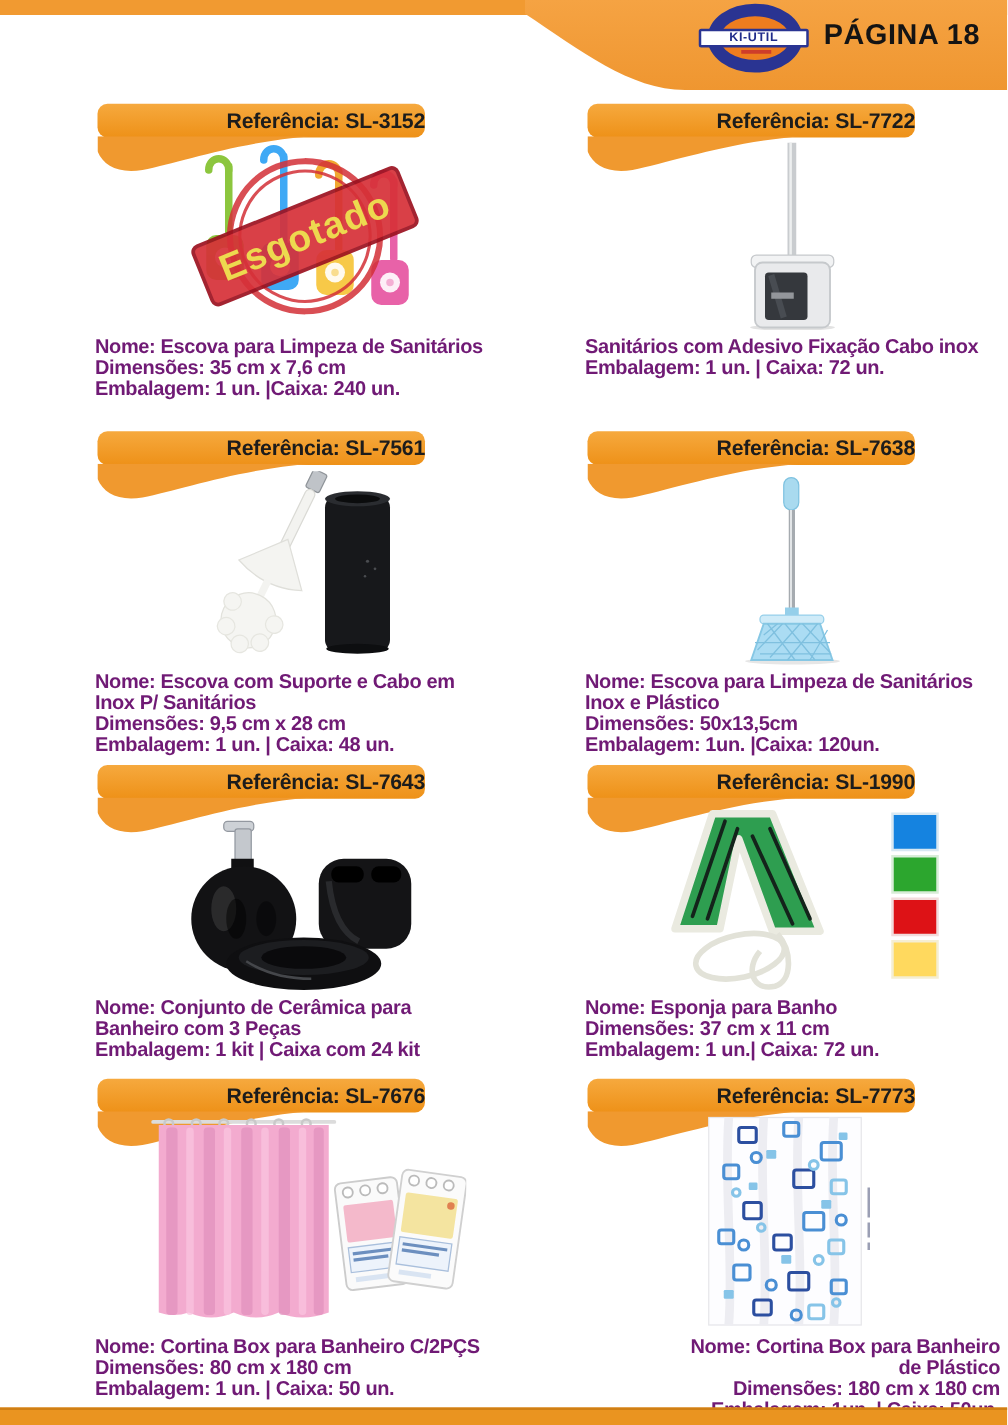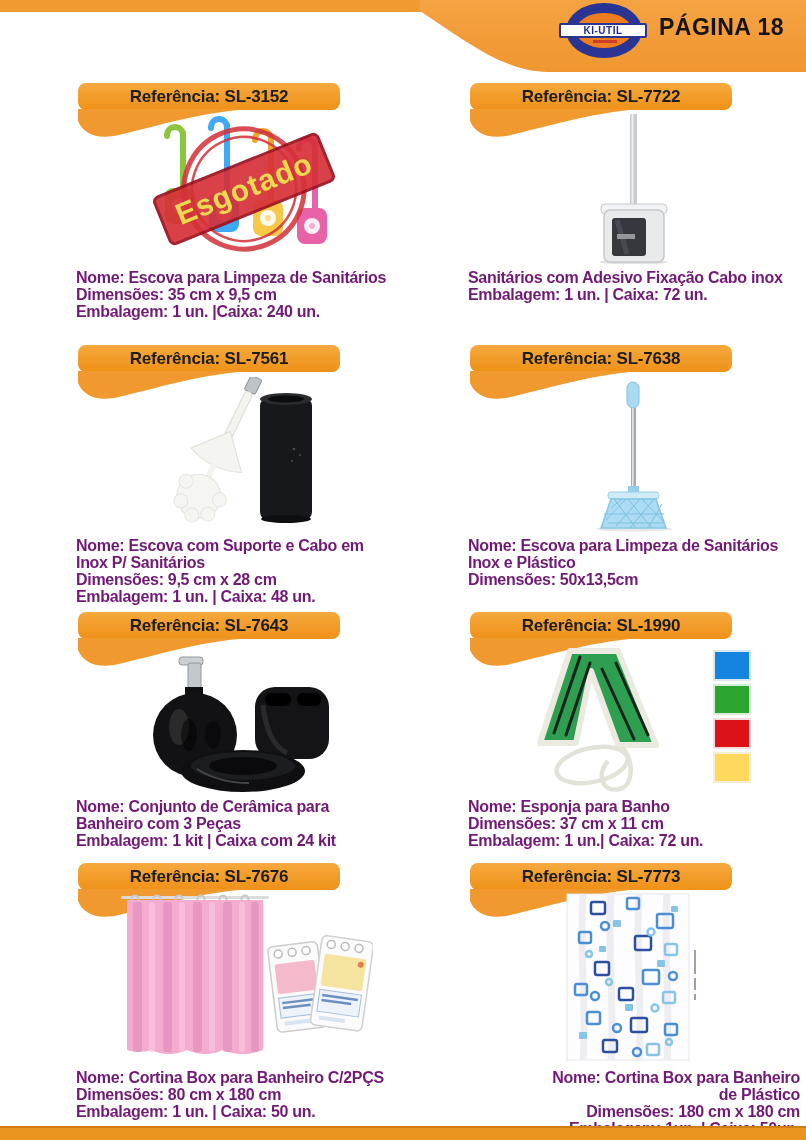--- a/index.html
+++ b/index.html
@@ -21,21 +21,21 @@
              color:#141414;letter-spacing:.5px;}
 
   
   .footerbar{position:absolute;left:0;bottom:0;width:806px;height:12px;background:#EA9420;
              border-top:2px solid #D07F14;box-sizing:content-box;}
 
   
   .card{position:absolute;width:332px;}
   .banner{width:262px;height:27px;margin-left:2px;border-radius:8px;
           background:linear-gradient(180deg,#F6A93E,#EE9118);
-          display:flex;align-items:center;justify-content:center;
+          display:flex;align-items:center;justify-content:flex-end;
           font-size:17px;font-weight:bold;color:#1c1c1c;letter-spacing:-0.2px;}
   .swoosh{position:absolute;left:2px;top:26px;}
   .imgbox{position:relative;display:flex;justify-content:center;align-items:flex-end;margin-top:2px;}
   .imgbox.full{justify-content:flex-start;}
   .h-r1{height:152px;} .h-r2{height:158px;} .h-r3{height:152px;} .h-r4{height:172px;}
   .desc{margin-top:5px;font-size:16px;font-weight:bold;color:#701a75;
         line-height:17px;letter-spacing:-0.3px;}
   .desc.indent{margin-left:17px;text-align:right;}
 </style>
 </head>
@@ -97,21 +97,21 @@
         <g transform="translate(107,75) rotate(-22)">
           <circle r="60" fill="none" stroke="#D22F36" stroke-width="5" opacity=".85"></circle>
           <circle r="52" fill="none" stroke="#D22F36" stroke-width="2.5" opacity=".85"></circle>
           <rect x="-88" y="-25" width="176" height="50" rx="5" fill="#D63038" opacity=".92" stroke="#9C1220" stroke-width="3"></rect>
           <text x="0" y="10" text-anchor="middle" font-size="30" font-weight="bold" fill="#EDD94F" letter-spacing="1">Esgotado</text>
         </g>
       </svg>
     </div>
     <div class="desc">
       <div>Nome: Escova para Limpeza de Sanitários</div>
-      <div>Dimensões: 35 cm x 9,5 cm</div>
+      <div>Dimensões: 35 cm x 7,6 cm</div>
       <div>Embalagem: 1 un. |Caixa: 240 un.</div>
     </div>
   </div>
 
   <div class="card" style="left:468px;top:83px">
     <div class="banner">
       <span>Referência: SL-7722</span>
     </div>
     <svg class="swoosh" width="175" height="30" viewBox="0 0 175 30">
       <path d="M0,0 H172 C115,4 66,21 36,27 C17,30 5,24 0,12 Z" fill="#F0992F"></path>
@@ -192,20 +192,21 @@
           <path d="M42,140 L62,119 M52,146 L76,119 M66,148 L90,119 M84,148 L98,124"></path>
           <path d="M50,119 L72,148 M64,119 L88,148 M78,119 L100,142 M47,128 L58,119"></path>
           <path d="M40,134 H100 M44,143 H101"></path>
         </g>
       </svg>
     </div>
     <div class="desc">
       <div>Nome: Escova para Limpeza de Sanitários</div>
       <div>Inox e Plástico</div>
       <div>Dimensões: 50x13,5cm</div>
+      <div>Embalagem: 1un. |Caixa: 120un.</div>
     </div>
   </div>
 
   <div class="card" style="left:76px;top:612px">
     <div class="banner">
       <span>Referência: SL-7643</span>
     </div>
     <svg class="swoosh" width="175" height="30" viewBox="0 0 175 30">
       <path d="M0,0 H172 C115,4 66,21 36,27 C17,30 5,24 0,12 Z" fill="#F0992F"></path>
     </svg>

